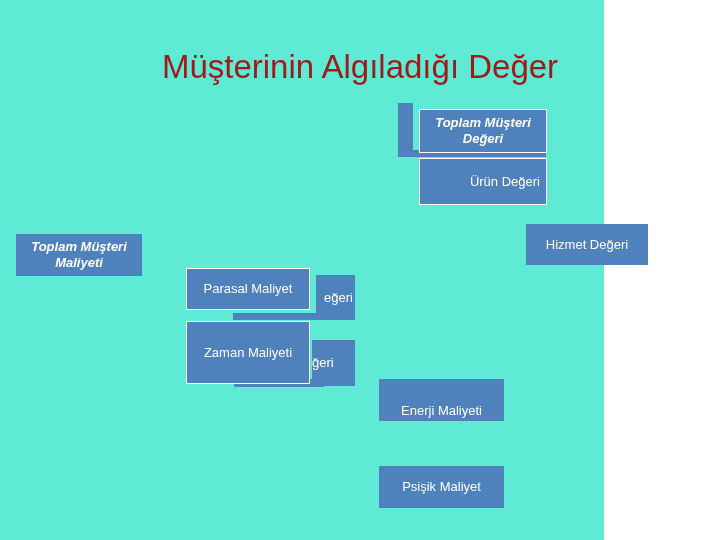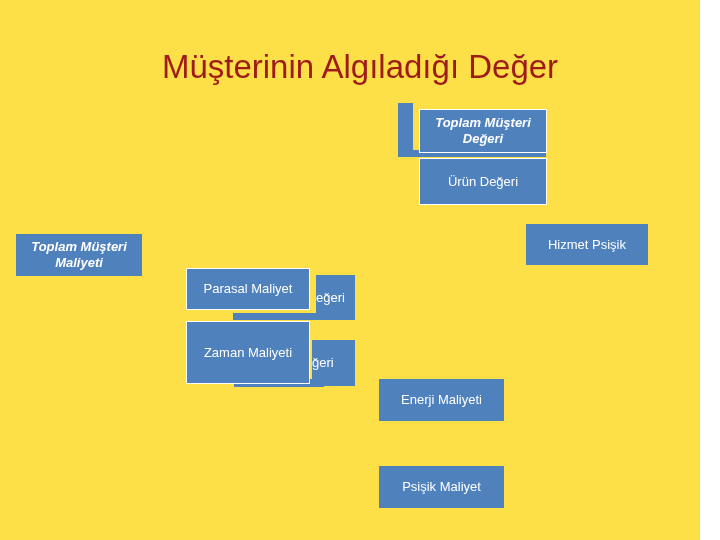--- a/index.html
+++ b/index.html
@@ -11,23 +11,23 @@
     width: 720px;
     height: 540px;
     position: relative;
     overflow: hidden;
     font-family: "Liberation Sans", sans-serif;
   }
 
   #slide {
     position: absolute;
     left: 0; top: 0;
-    width: 700px;
+    width: 604px;
     height: 540px;
-    background: #fde047;
+    background: #5eead4;
   }
 
   
   #slide-title {
     position: absolute;
     left: 0;
     top: 48px;
     width: 720px;
     text-align: center;
     color: #9e1b1b;
@@ -90,54 +90,54 @@
 
   <div class="bar z0" style="left:398px; top:103px; width:15px; height:54px;"></div>
 
   <div class="bar z0" style="left:398px; top:150px; width:148px; height:7px;"></div>
 
   <div class="node italic outlined z2" style="left:419px; top:103px; width:128px; height:44px;">
     <span class="lbl">Toplam Müşteri
 Değeri</span>
   </div>
 
-  <div class="node outlined z2" style="left:419px; top:158px; width:128px; height:47px;">
+  <div class="node outlined z2" style="left:419px; top:158px; width:128px; height:47px;justify-content:flex-end;">
     <span class="lbl">Ürün  Değeri</span>
   </div>
 
   <div class="node z2" style="left:526px; top:224px; width:122px; height:41px;">
-    <span class="lbl">Hizmet Psişik</span>
+    <span class="lbl">Hizmet Değeri</span>
   </div>
 
   <div class="node italic z2" style="left:16px; top:228px; width:126px; height:42px;">
     <span class="lbl">Toplam Müşteri
 Maliyeti</span>
   </div>
 
-  <div class="node z1" style="left:316px; top:275px; width:39px; height:45px; justify-content:flex-start; padding-left:0;text-align:center;">
+  <div class="node z1" style="left:316px; top:275px; width:39px; height:45px; justify-content:flex-start; padding-left:8px;text-align:center;">
     <span class="lbl">eğeri</span>
   </div>
 
   <div class="bar z1" style="left:233px; top:313px; width:92px; height:7px;"></div>
 
   <div class="node outlined z3" style="left:186px; top:268px; width:124px; height:42px;">
     <span class="lbl">Parasal Maliyet</span>
   </div>
 
   <div class="node z1" style="left:312px; top:340px; width:43px; height:46px; justify-content:flex-start; padding-left:0;">
     <span class="lbl">ğeri</span>
   </div>
 
   <div class="bar z1" style="left:234px; top:379px; width:90px; height:8px;"></div>
 
   <div class="node outlined z3" style="left:186px; top:321px; width:124px; height:63px;">
     <span class="lbl">Zaman Maliyeti</span>
   </div>
 
-  <div class="node z2" style="left:379px; top:379px; width:125px; height:42px;">
+  <div class="node z2" style="left:379px; top:379px; width:125px; height:42px;align-items:flex-end;">
     <span class="lbl">Enerji Maliyeti</span>
   </div>
 
   <div class="node z2" style="left:379px; top:434px; width:125px; height:42px;margin-top:32px;">
     <span class="lbl">Psişik Maliyet</span>
   </div>
 
 </div>
 
 </body></html>

